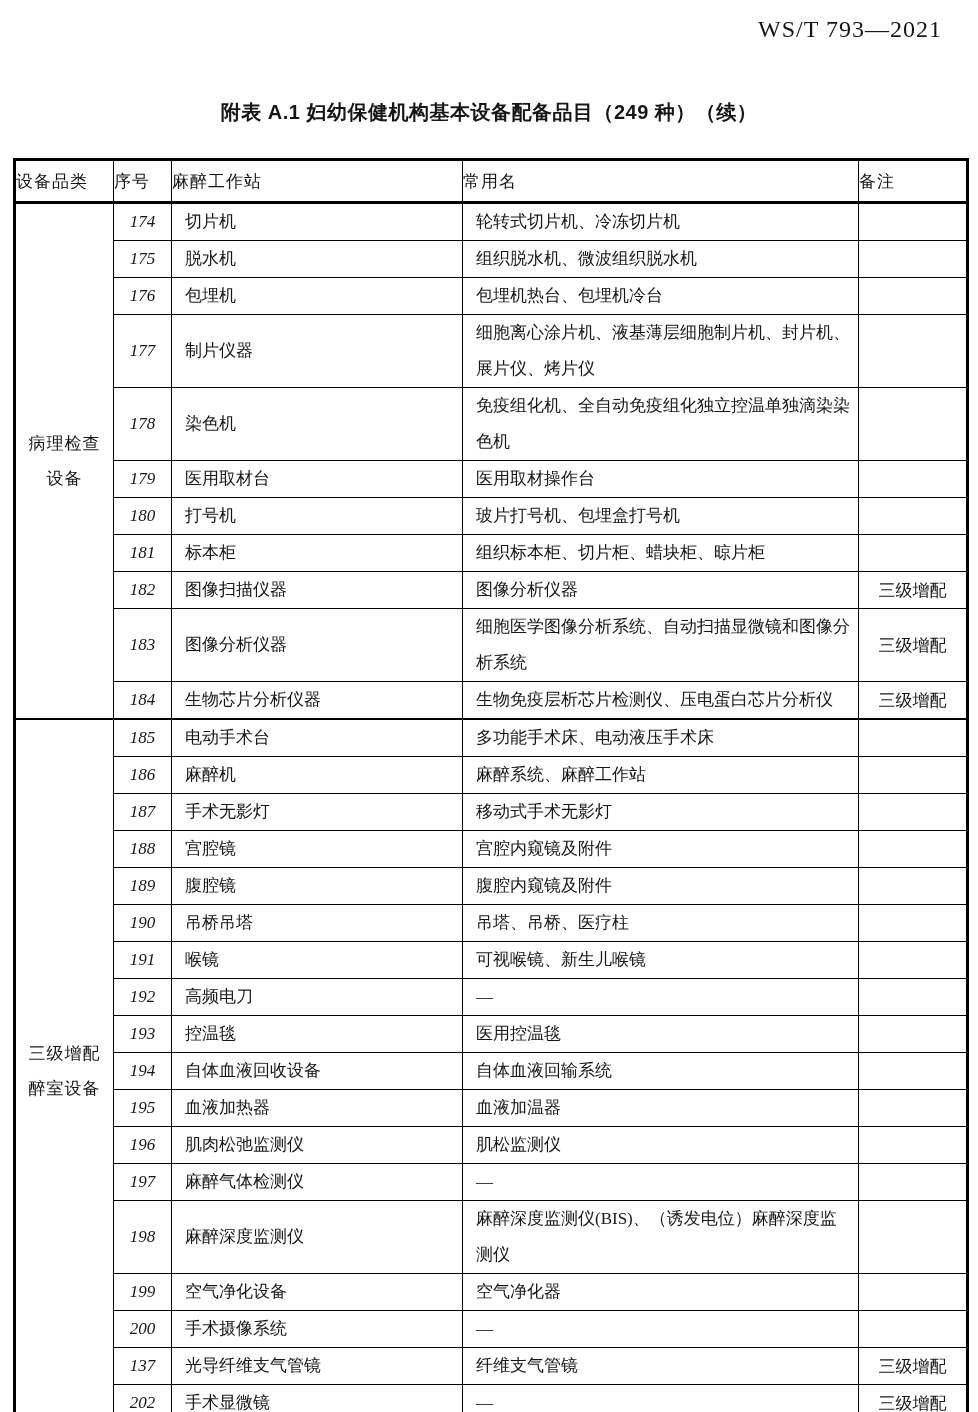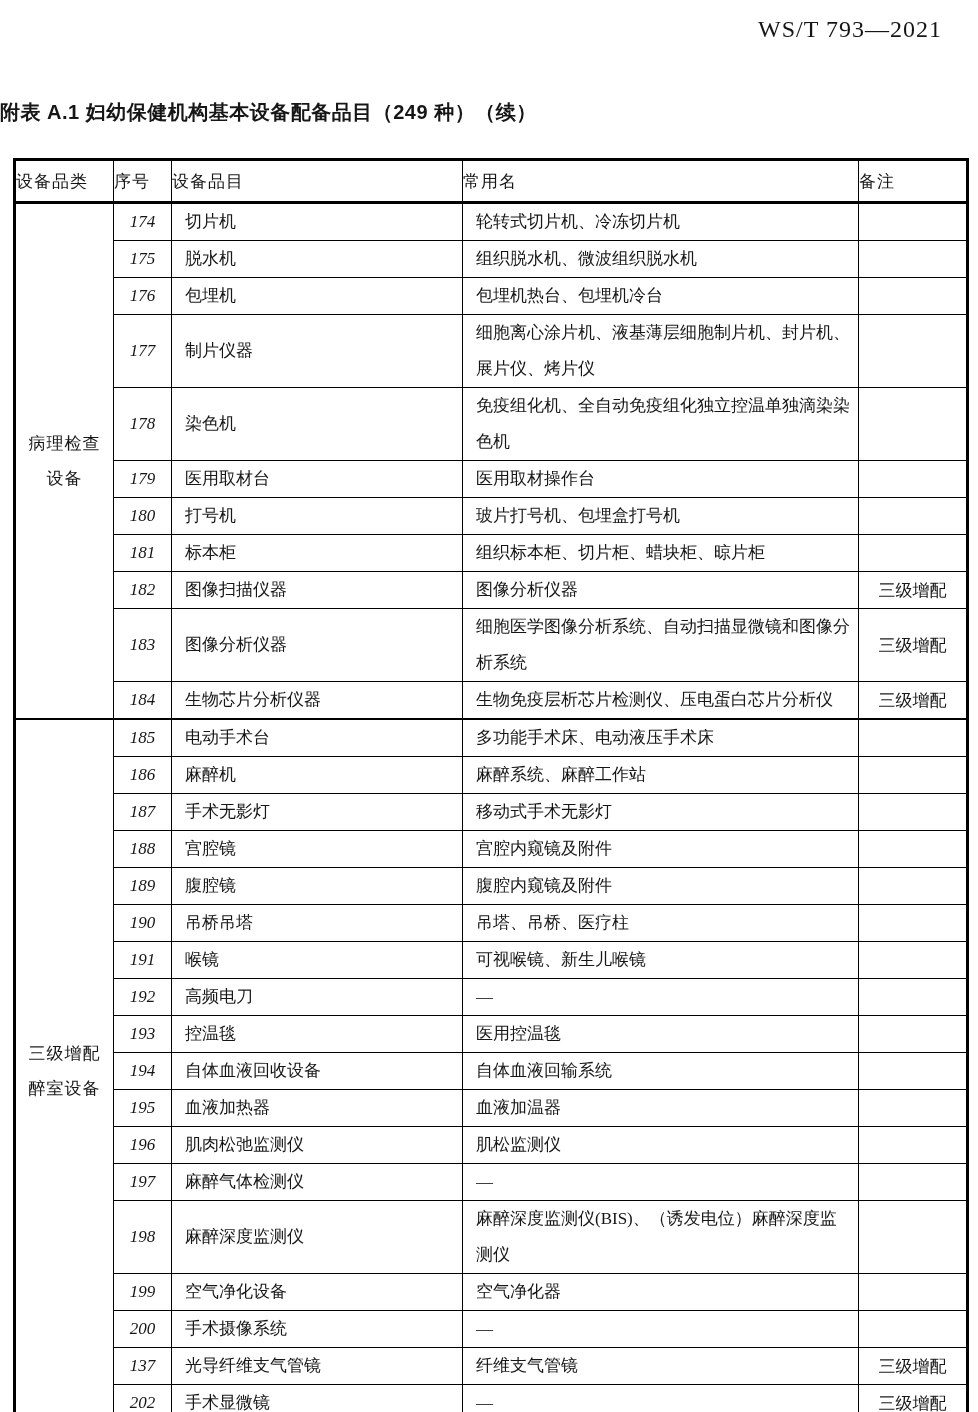--- a/index.html
+++ b/index.html
@@ -8,21 +8,21 @@
     width: 978px; height: 1412px; position: relative;
     font-family: "Liberation Serif", "DejaVu Serif", serif;
     color: #161616;
   }
   .doc-number {
     position: absolute; top: 16px; right: 36px;
     font-size: 24px; letter-spacing: 1px;
   }
   .page-title {
     position: absolute; top: 99px; left: 0; width: 100%;
-    text-align: left;
+    text-align: center;
     font-family: "Liberation Sans", "DejaVu Sans", sans-serif;
     font-weight: bold; font-size: 20px; letter-spacing: 0.5px;
   }
   table.equip {
     position: absolute; top: 158px; left: 13px;
     width: 953px; border-collapse: collapse; table-layout: fixed;
     border: 3px solid #000;
   }
   .equip th, .equip td {
     border: 1px solid #000;
@@ -56,21 +56,21 @@
     <col style="width:99px">
       <col style="width:58px">
       <col style="width:291px">
       <col style="width:396px">
       <col style="width:109px">
   </colgroup>
   <thead>
     <tr>
       <th>设备品类</th>
       <th>序号</th>
-      <th>设备品目</th>
+      <th>麻醉工作站</th>
       <th>常用名</th>
       <th>备注</th>
     </tr>
   </thead>
   <tbody>
     <tr class="r1">
       <td class="c-cat" rowspan="11">
         <div>病理检查</div>
         <div>设备</div>
       </td>

